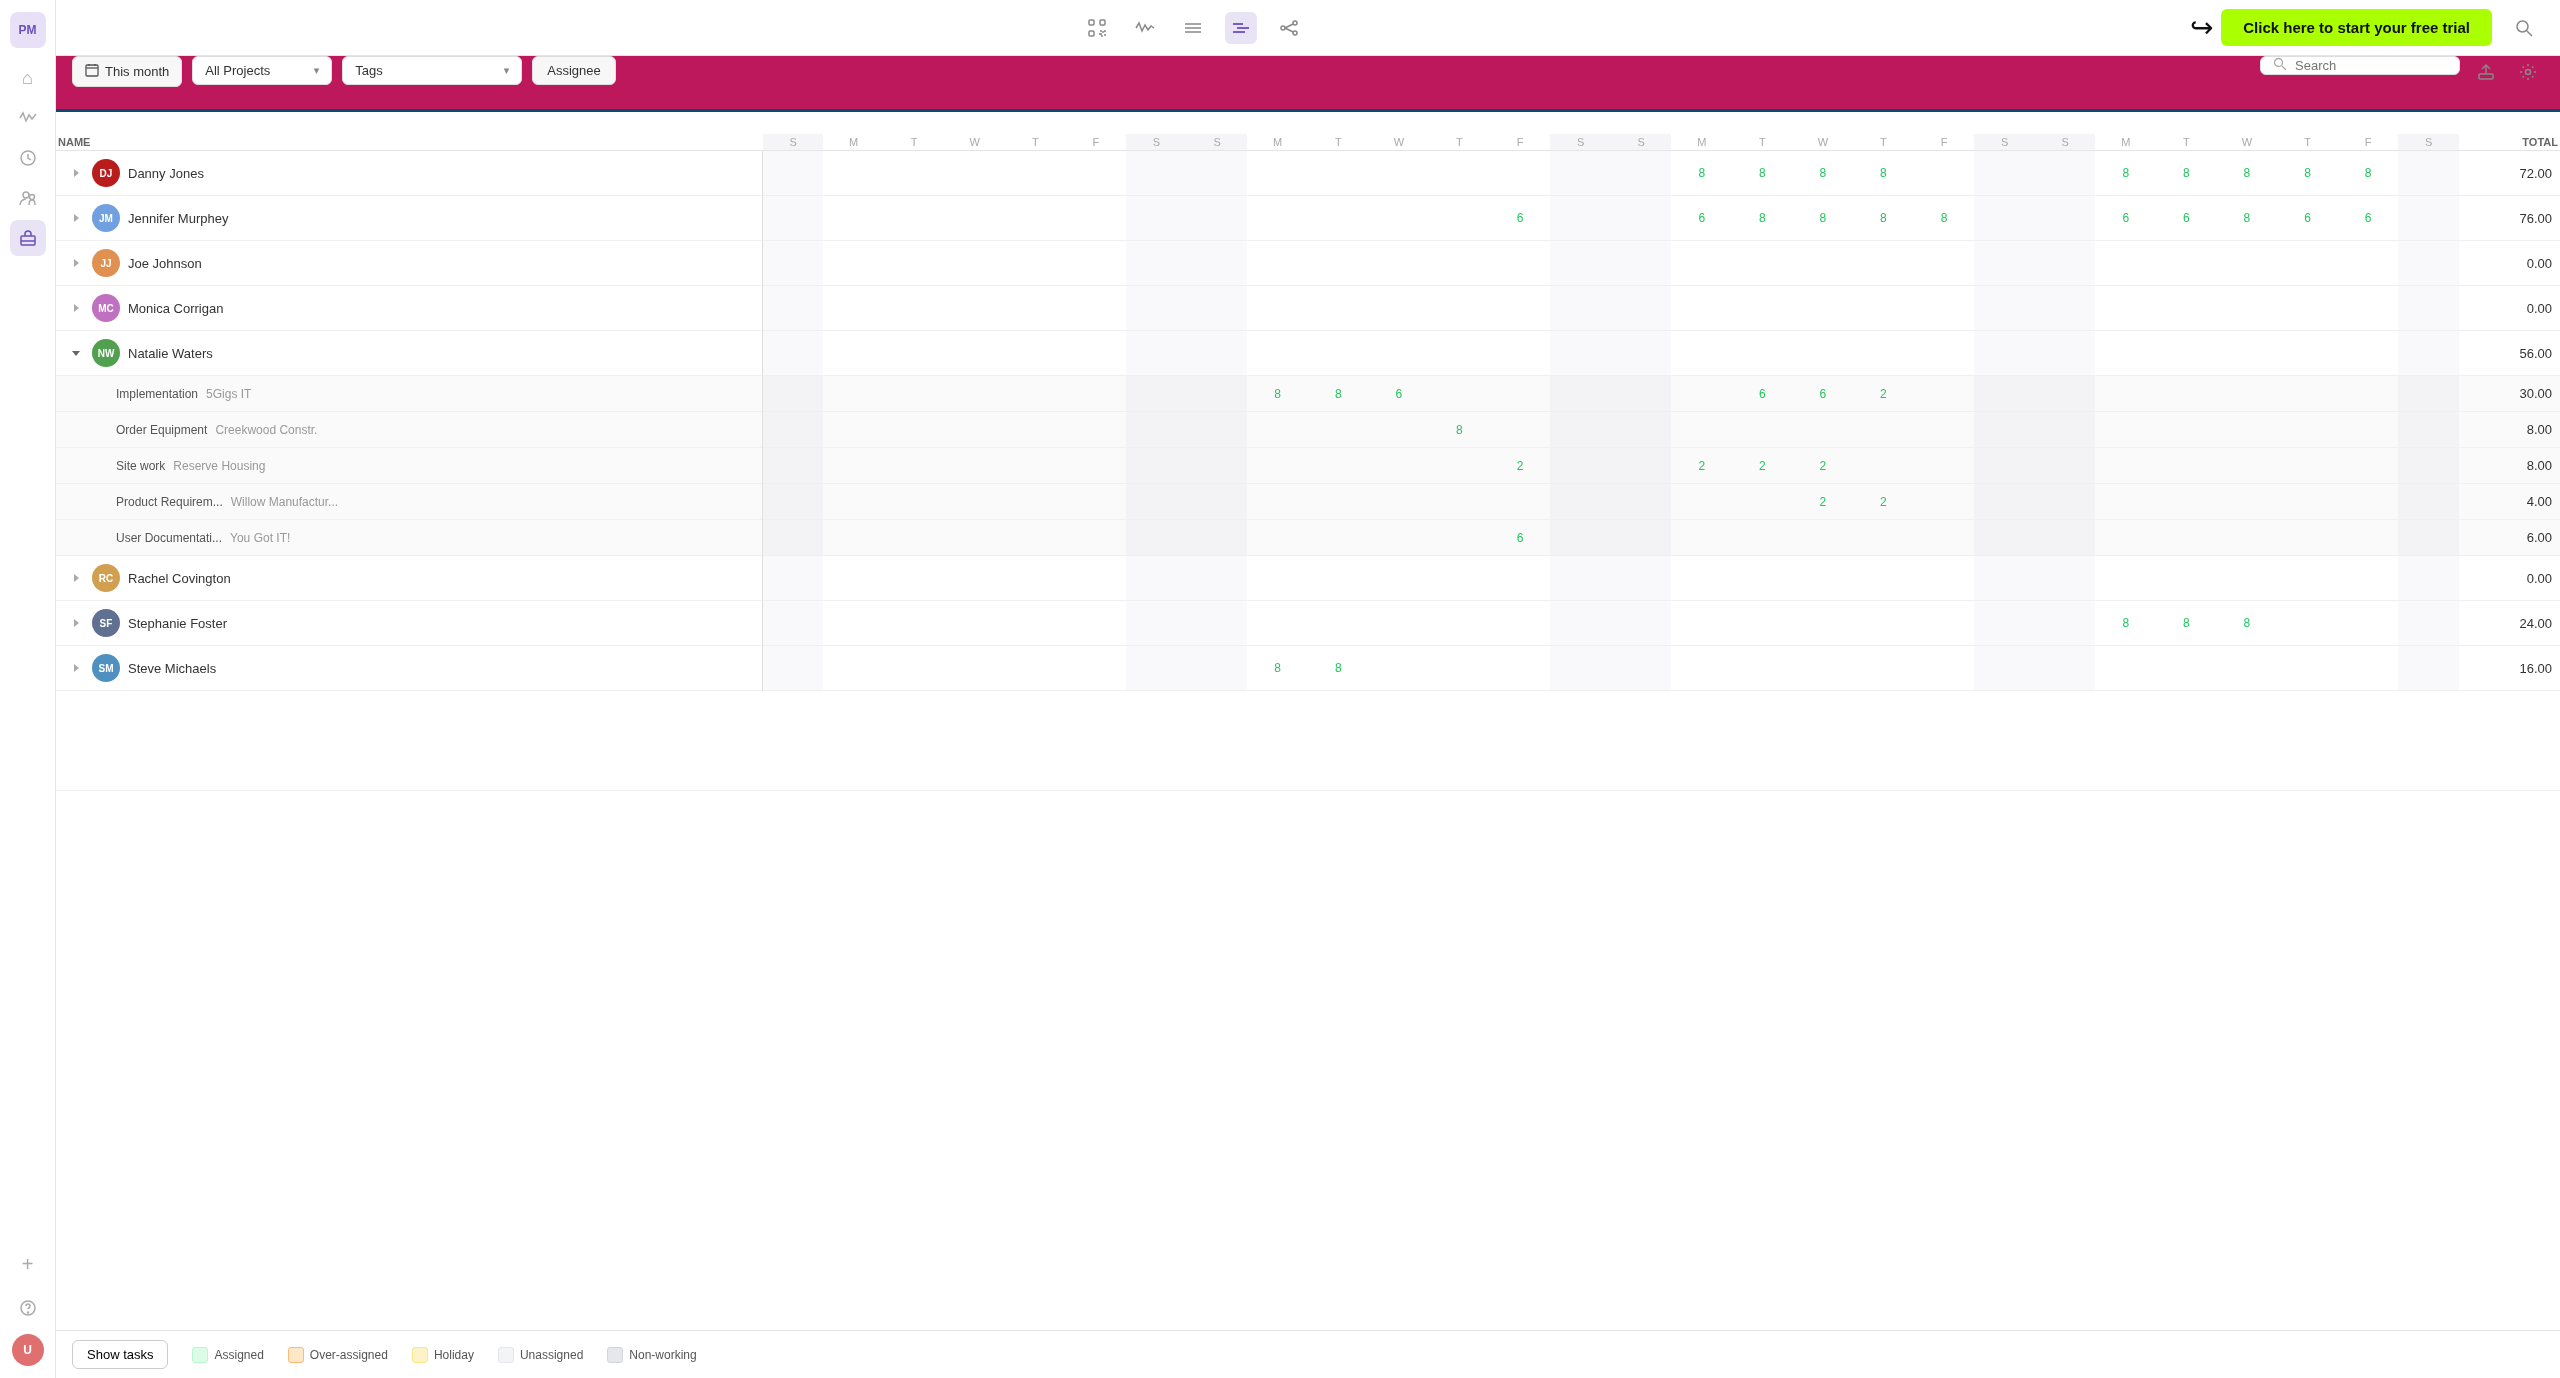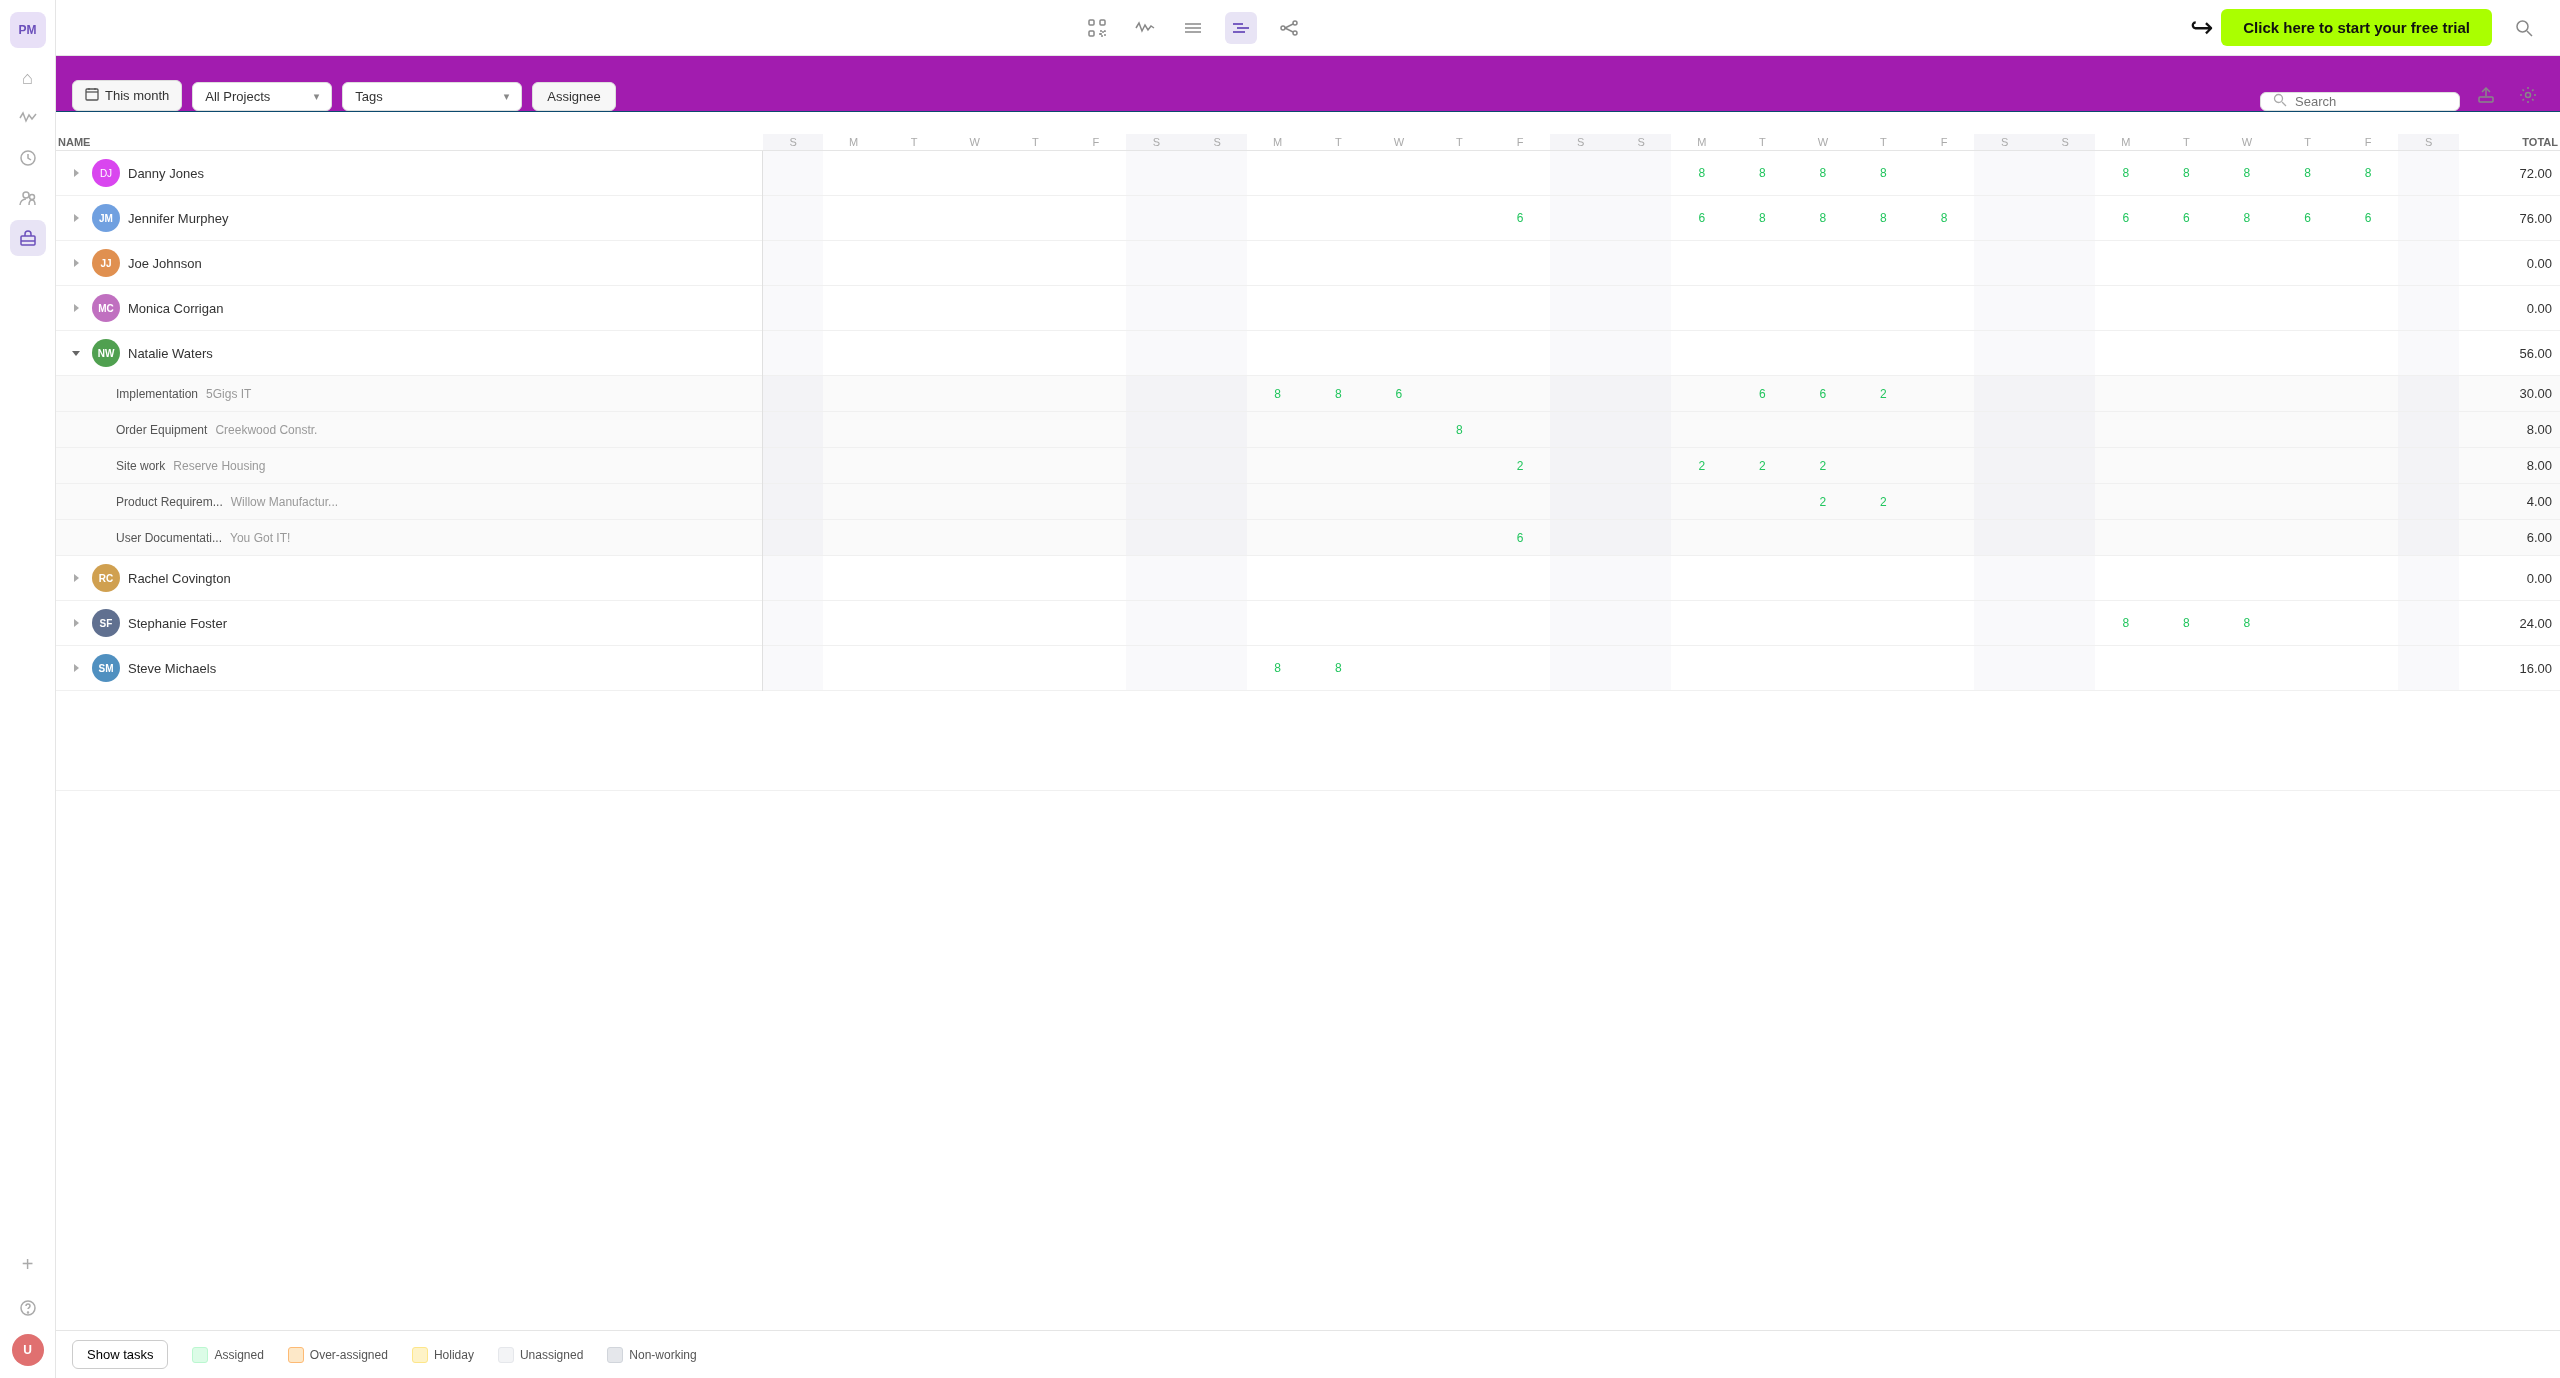--- a/index.html
+++ b/index.html
@@ -88,24 +88,24 @@
       padding: 10px 22px;
       border-radius: 6px;
       border: none;
       cursor: pointer;
       white-space: nowrap;
     }
 
     
     .toolbar {
       height: 56px;
-      background: #a21caf;
-      border-bottom: 1px solid #0c4a6e;
+      background: #be185d;
+      border-bottom: 3px solid #0c4a6e;
       display: flex;
-      align-items: flex-end;
+      align-items: flex-start;
       padding: 0 16px;
       gap: 10px;
       flex-shrink: 0;
     }
     .toolbar-btn {
       display: flex; align-items: center; gap: 6px;
       padding: 6px 12px;
       border: 1px solid #ddd;
       border-radius: 6px;
       background: #f7f7f7;
@@ -490,21 +490,21 @@
         <tbody id="grid-tbody">
 
         <tr>
               <td class="name-col name-col-td">
                 <div class="name-cell">
                   <span class="chevron">
                     <svg width="10" height="10" viewBox="0 0 10 10">
                       <polygon points="3,1 8,5 3,9" fill="#aaa"></polygon>
                     </svg>
                   </span>
-                  <div style="width: 28px; height: 28px; border-radius: 50%; background: #d946ef; display: flex; align-items: center; justify-content: center; color: white; font-size: 10px; font-weight: 400; flex-shrink: 0; text-align: center;">DJ</div>
+                  <div style="width: 28px; height: 28px; border-radius: 50%; background: #b91c1c; display: flex; align-items: center; justify-content: center; color: white; font-size: 10px; font-weight: 700; flex-shrink: 0; text-align: center;">DJ</div>
                   <span class="user-name">Danny Jones</span>
                 </div>
               </td>
               <td class="day-cell weekend"></td>
               <td class="day-cell"></td>
               <td class="day-cell"></td>
               <td class="day-cell"></td>
               <td class="day-cell"></td>
               <td class="day-cell"></td>
               <td class="day-cell weekend"></td>

